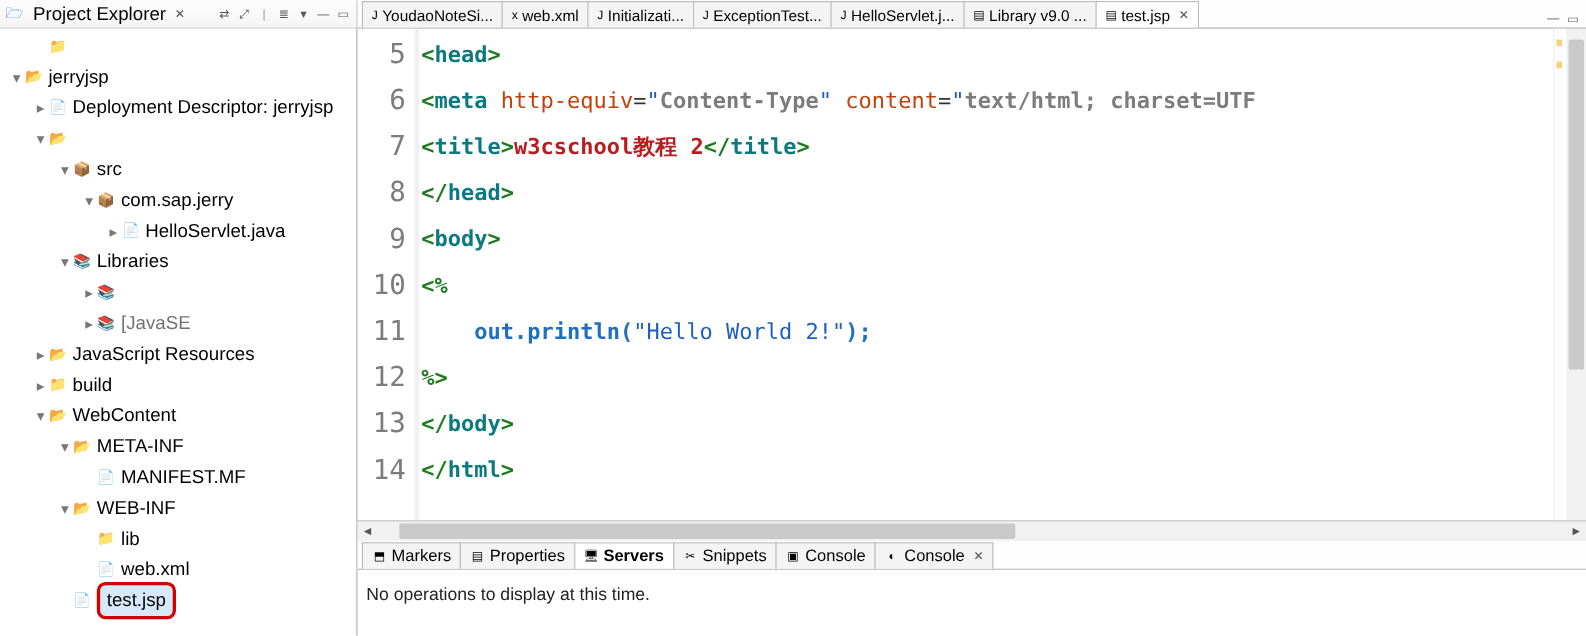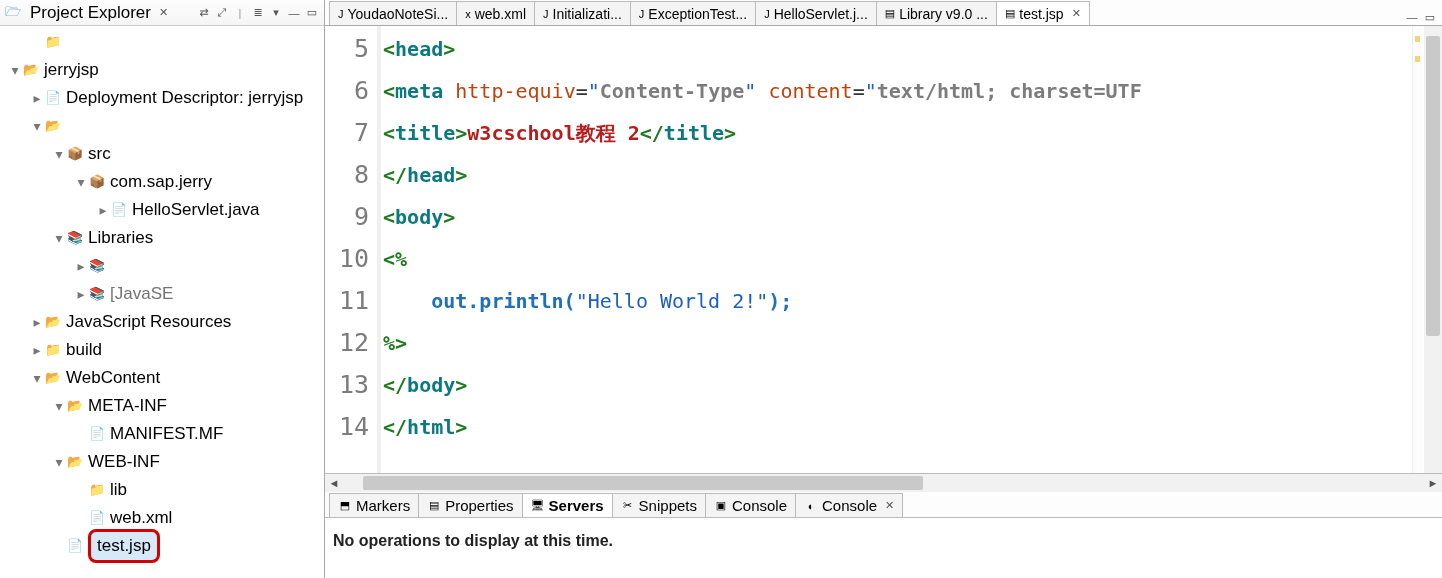--- a/index.html
+++ b/index.html
@@ -47,21 +47,21 @@
   .hscroll { height: 18px; background: #f1f1f1; display: flex; align-items: center; }
   .hscroll .larrow, .hscroll .rarrow { width: 18px; text-align: center; color: #555; font-size: 11px; }
   .htrack { flex: 1; position: relative; height: 14px; }
   .hthumb { position: absolute; left: 20px; width: 560px; top: 0; bottom: 0; background: #c9c9c9; border-radius: 2px; }
 
   .bottom-tabs { height: 26px; display: flex; align-items: flex-end; padding-left: 4px; border-bottom: 1px solid #bbb; background: #fdfdfd; }
   .btab { height: 24px; padding: 0 8px; display: flex; align-items: center; gap: 4px; border: 1px solid #bbb; border-bottom: none; background: #f4f4f4; font-size: 15px; cursor: pointer; margin-right: -1px; }
   .btab.active { background: #fff; z-index: 2; }
   .btab .bicon { width: 14px; height: 14px; display: inline-flex; align-items: center; justify-content: center; font-size: 11px; }
 
-  .bottom-body { flex: 0 0 60px; padding: 14px 8px; font-size: 16px; color: #222; font-weight: bold; }
+  .bottom-body { flex: 0 0 60px; padding: 14px 8px; font-size: 16px; color: #222; }
   .ic-prj  { color: #3a7dcf; }
 </style>
 </head>
 <body>
 
 <div class="container">
 
   <div class="left">
     <div class="pe-header">
       <div class="pe-title">

